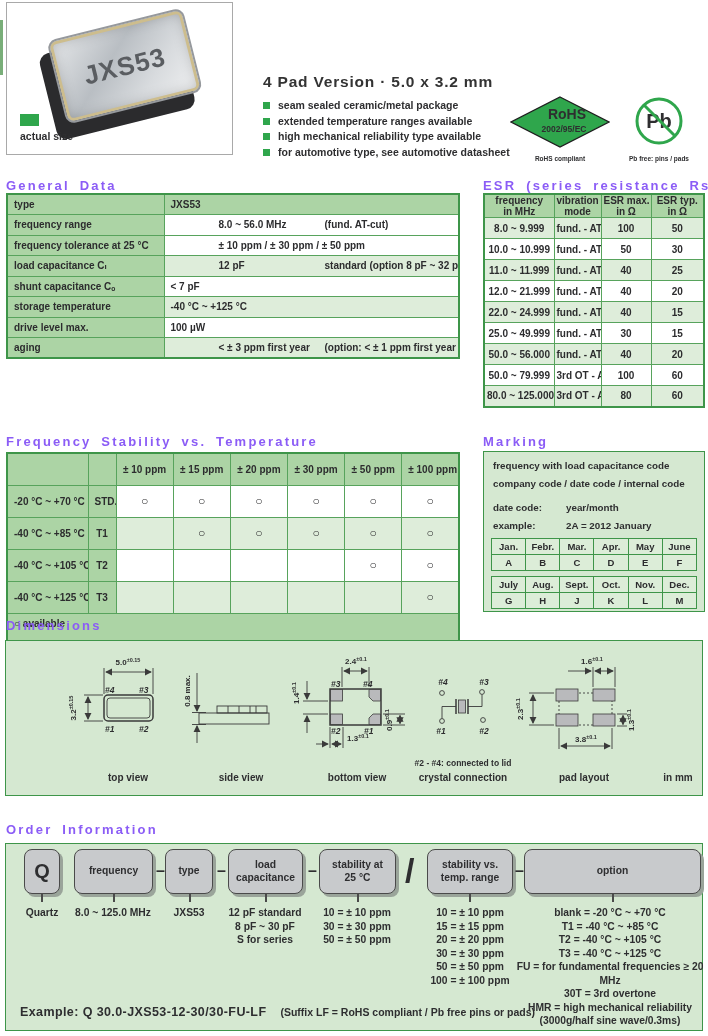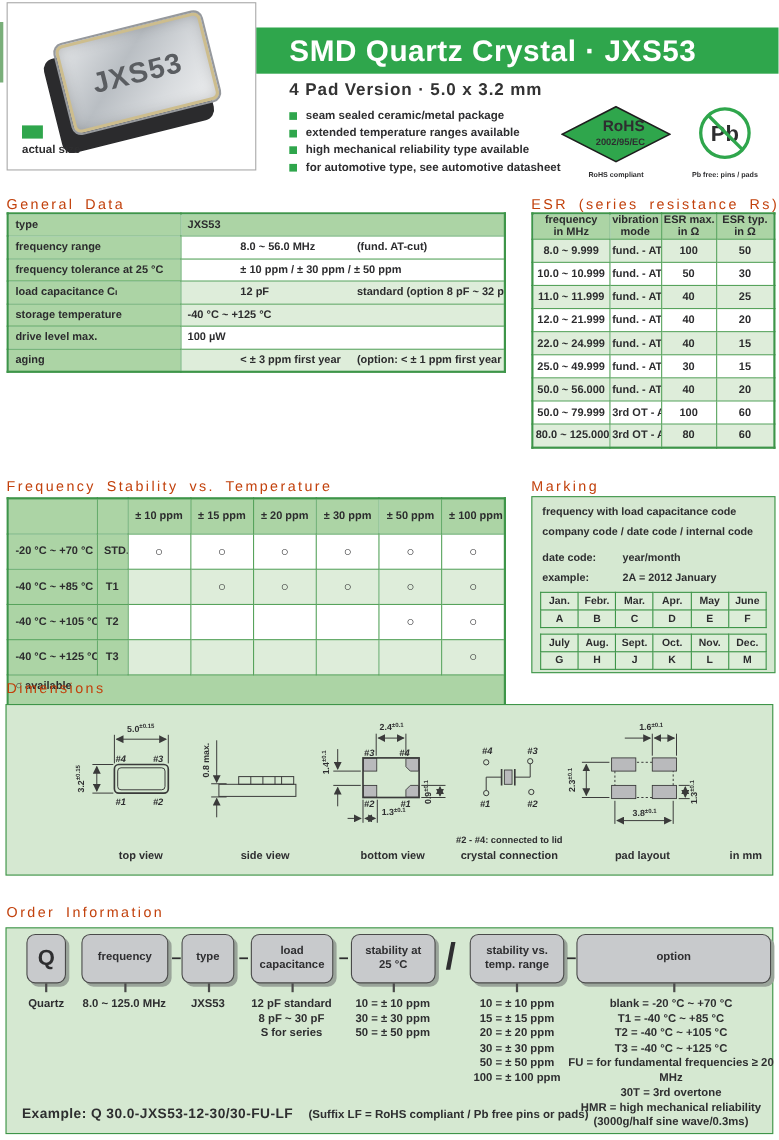--- a/index.html
+++ b/index.html
@@ -26,21 +26,21 @@
   #features { position:absolute; left:263px; top:100px; }
   .feat { display:flex; align-items:flex-start; margin-bottom:4.5px; }
   .feat .sq { width:7px; height:7px; background:#2fa64c; margin:2px 8px 0 0; flex:none; }
   .feat span.txt { font-size:10.5px; font-weight:600; line-height:11px; }
 
   #rohs { position:absolute; left:510px; top:96px; width:100px; text-align:center; }
   #pb   { position:absolute; left:628px; top:96px; width:62px;  text-align:center; }
   .logo-cap { font-size:6.5px; font-weight:700; margin-top:2px; }
 
   
-  .sec-title { position:absolute; font-size:13px; font-weight:400; color:#c2410c; letter-spacing:2.2px; word-spacing:4px; white-space:nowrap; }
+  .sec-title { position:absolute; font-size:13px; font-weight:700; color:#8b5cf6; letter-spacing:2.2px; word-spacing:4px; white-space:nowrap; }
 
   
   table { border-collapse:collapse; table-layout:fixed; }
   td,th { border:1px solid #57a35c; font-size:10px; font-weight:700; color:#2c2c2e; padding:0 6px; overflow:hidden; white-space:nowrap; }
   .tbl { position:absolute; border:2px solid #3e9549; }
   .c-green { background:#acd4a5; }
   .c-light { background:#deedda; }
   .c-white { background:#ffffff; }
 
   #gd-table { left:6px; top:193px; width:454px; }
@@ -102,23 +102,20 @@
     <div class="xtal-wrap">
       <div class="xtal-base"></div>
       <div class="xtal-face">
           <span>JXS53</span>
         </div>
     </div>
     <div class="actual-square"></div>
     <div class="actual-label">actual size</div>
   </div>
 
-  <div id="header-band">
-    <h1>SMD Quartz Crystal · JXS53</h1>
-  </div>
   <div id="subtitle">4 Pad Version · 5.0 x 3.2 mm</div>
 
   <div id="features">
     <div class="feat">
         <span class="sq"></span>
         <span class="txt">seam sealed ceramic/metal package</span>
       </div>
     <div class="feat">
         <span class="sq"></span>
         <span class="txt">extended temperature ranges available</span>
@@ -176,20 +173,24 @@
           </td>
         </tr>
     <tr>
           <td class="lbl c-green">load capacitance Cₗ</td>
           <td class="c-light">
             <span class="vcell">
               <span class="val">12 pF</span>
               <span class="note">standard (option 8 pF ~ 32 pF / series)</span>
             </span>
           </td>
+        </tr>
+    <tr>
+          <td class="lbl c-green">shunt capacitance Cₒ</td>
+          <td class="c-white">&lt; 7 pF</td>
         </tr>
     <tr>
           <td class="lbl c-green">storage temperature</td>
           <td class="c-light">-40 °C ~ +125 °C</td>
         </tr>
     <tr>
           <td class="lbl c-green">drive level max.</td>
           <td class="c-white">100 µW</td>
         </tr>
     <tr>

